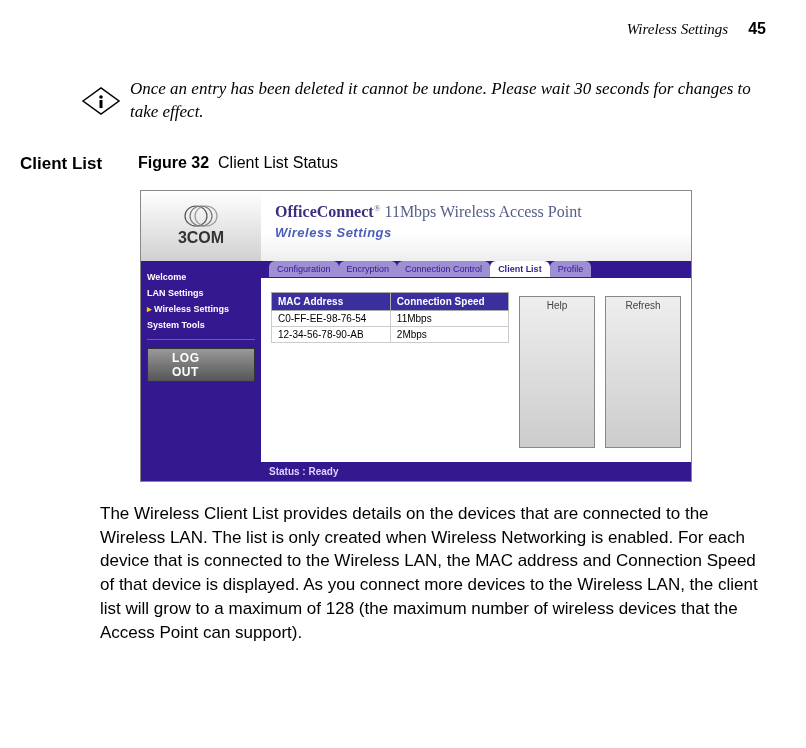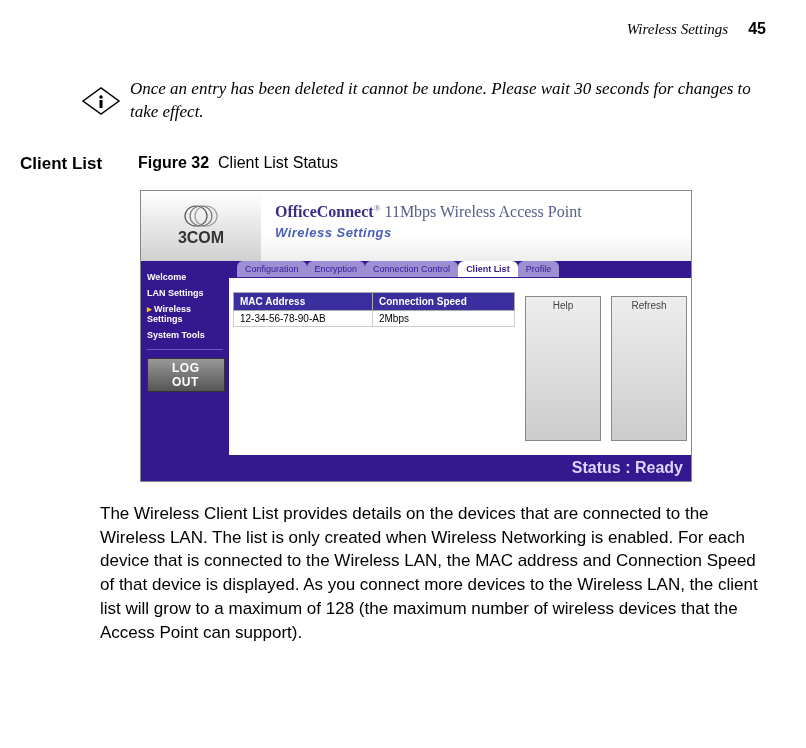--- a/index.html
+++ b/index.html
@@ -120,21 +120,21 @@
     font-size: 13px;
     margin-top: 4px;
     letter-spacing: 0.5px;
   }
   .ss-main {
     display: flex;
     background: #33188f;
     min-height: 220px;
   }
   .ss-sidebar {
-    width: 88px;
+    width: 120px;
     color: #fff;
     font-size: 9px;
     font-weight: bold;
     padding: 8px 6px;
     box-sizing: border-box;
   }
   .ss-sidebar .nav-item {
     padding: 3px 0;
   }
   .ss-sidebar .nav-item.active::before {
@@ -177,21 +177,21 @@
     border-top-right-radius: 6px;
   }
   .ss-tab.active {
     background: #fff;
     color: #33188f;
     font-weight: bold;
   }
   .ss-content {
     background: #fff;
     flex: 1;
-    padding: 14px 4px;
+    padding: 14px 10px;
     display: flex;
     gap: 10px;
   }
   .ss-table-area {
     flex: 1;
   }
   .client-table {
     border-collapse: collapse;
     width: 100%;
     max-width: 360px;
@@ -222,24 +222,23 @@
     border: 1px solid #888;
     color: #444;
     font-size: 10px;
     padding: 3px 12px;
     text-align: center;
     min-width: 50px;
   }
   .ss-status {
     background: #33188f;
     color: #dcd5ff;
-    font-size: 16px;
+    font-size: 10px;
     padding: 4px 8px;
     font-weight: bold;
-    text-align: right;
   }
   .body-text {
     margin-left: 80px;
     font-size: 17px;
     line-height: 1.4;
     font-family: "Segoe UI", Arial, sans-serif;
   }
 </style>
 </head>
 <body>
@@ -309,20 +308,24 @@
           <div class="ss-table-area">
             <table class="client-table">
               <thead>
                   <tr id="ct-head">
                     <th>MAC Address</th>
                     <th>Connection Speed</th>
                   </tr>
                 </thead>
               <tbody id="ct-body">
                   <tr>
+                    <td>C0-FF-EE-98-76-54</td>
+                    <td>11Mbps</td>
+                  </tr>
+                  <tr>
                     <td>12-34-56-78-90-AB</td>
                     <td>2Mbps</td>
                   </tr>
                 </tbody>
             </table>
           </div>
           <div class="ss-buttons">
             <div class="ss-btn">Help</div>
             <div class="ss-btn">Refresh</div>
           </div>

